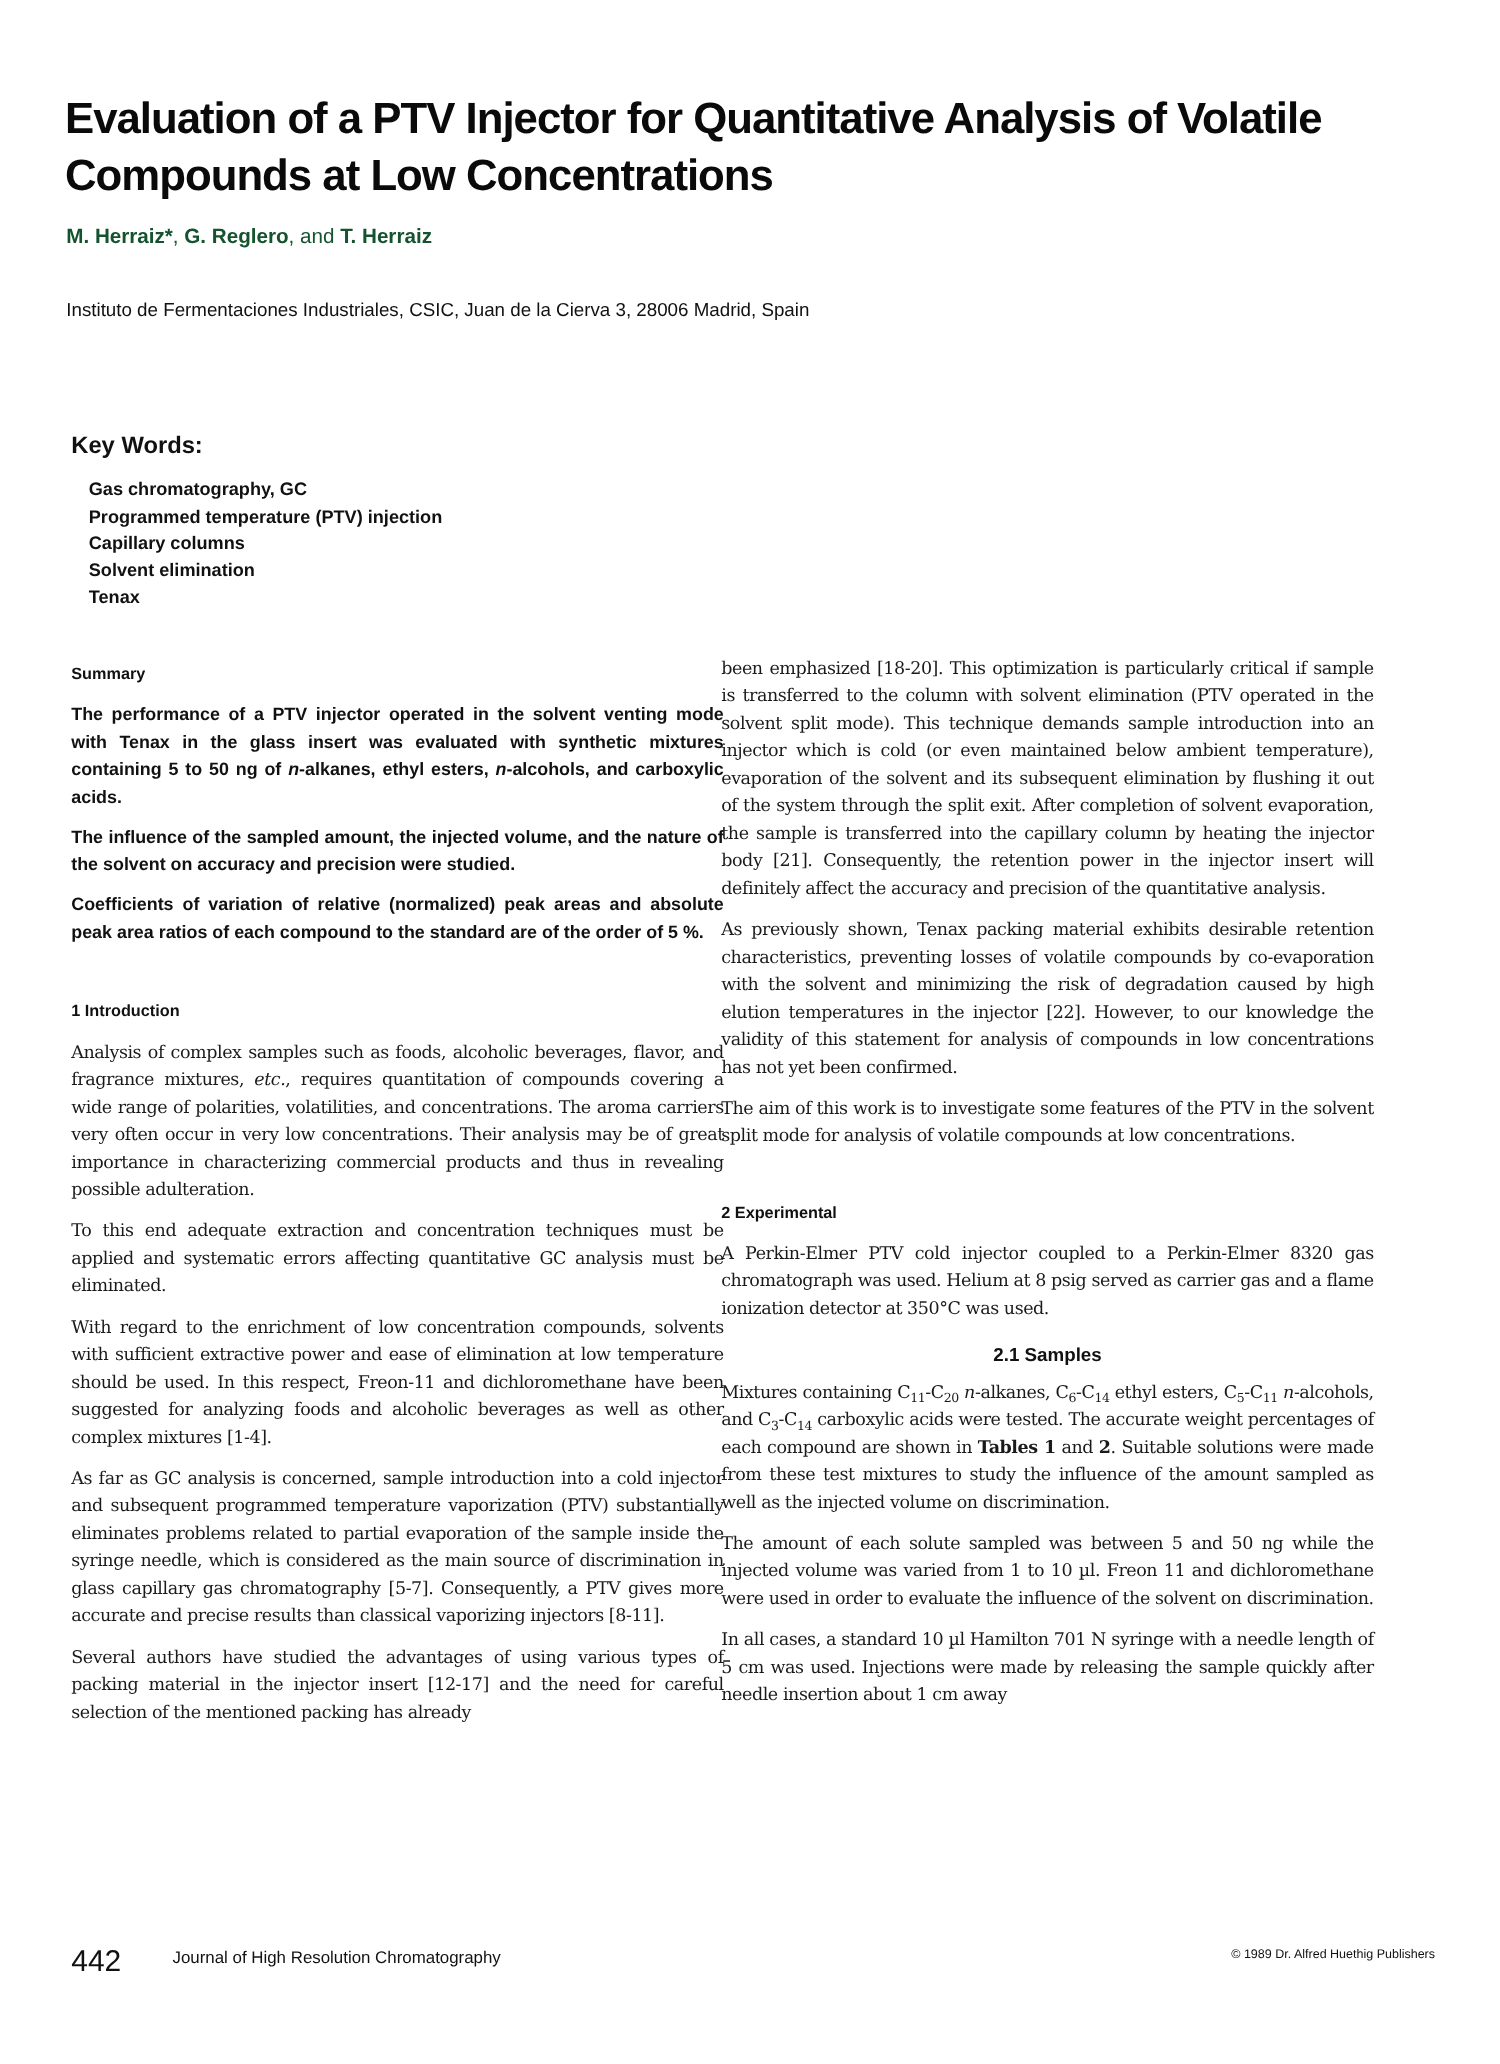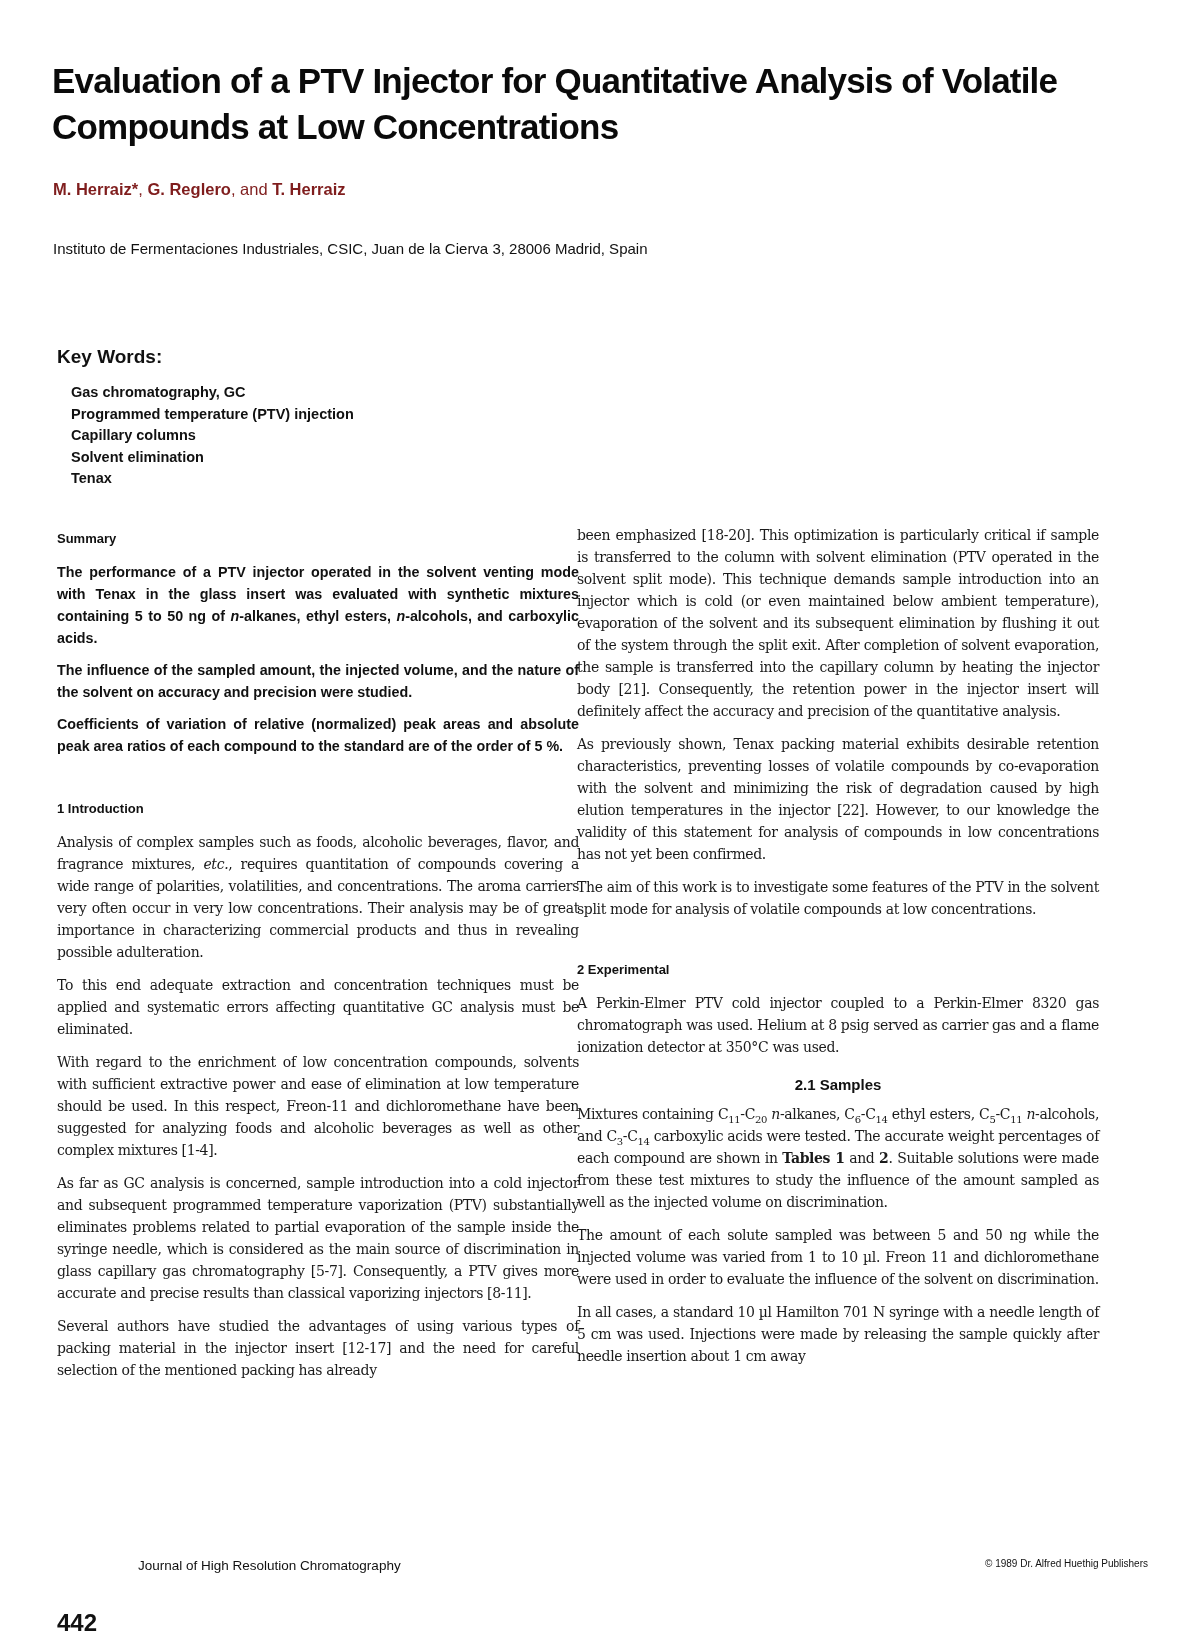--- a/index.html
+++ b/index.html
@@ -1,22 +1,22 @@
 <!DOCTYPE html>
 <html><head>
 <meta charset="utf-8">
 <style>
   html, body { margin: 0; padding: 0; background: #ffffff; }
   body { width: 1200px; height: 1651px; position: relative; overflow: hidden; color: #111; }
 
-  #title { position: absolute; left: 52px; top: 58px; width: 1080px; margin: 0;
+  #title { position: absolute; left: 52px; top: 72px; width: 1080px; margin: 0;
     font-family: "Liberation Sans", sans-serif; font-weight: bold; font-size: 35px;
     line-height: 46px; letter-spacing: -0.8px; color: #0a0a0a; }
   #authors { position: absolute; left: 53px; top: 180px; margin: 0;
-    font-family: "Liberation Sans", sans-serif; font-size: 16.5px; color: #7f1d1d; }
+    font-family: "Liberation Sans", sans-serif; font-size: 16.5px; color: #14532d; }
   #authors b { font-weight: bold; }
   #affiliation { position: absolute; left: 53px; top: 240px; margin: 0;
     font-family: "Liberation Sans", sans-serif; font-size: 15px; color: #111; }
 
   #keywords { position: absolute; left: 57px; top: 346px; width: 500px; }
   #keywords h2 { margin: 0 0 12px 0; font-family: "Liberation Sans", sans-serif;
     font-size: 19px; font-weight: bold; }
   #keywords ul { list-style: none; padding: 0; margin: 14px; }
   #keywords li { font-family: "Liberation Sans", sans-serif; font-weight: bold;
     font-size: 14.5px; line-height: 21.5px; }
@@ -32,22 +32,22 @@
 
   p.abstract { margin: 0 0 10px 0; font-family: "Liberation Sans", sans-serif;
     font-weight: bold; font-size: 14.3px; line-height: 22px; text-align: justify; }
   p.body { margin: 0 0 11px 0; font-family: "DejaVu Serif", serif; font-size: 14px;
     line-height: 22px; text-align: justify; color: #1a1a1a; letter-spacing: -0.35px;
     hyphens: auto; }
   sub { font-size: 10px; line-height: 0; }
   .ital { font-style: italic; }
   .strong { font-weight: bold; }
 
-  #footer-page { position: absolute; left: 57px; top: 1609px; margin: 0;
-    font-family: "Liberation Sans", sans-serif; font-weight: bold; font-size: 24px; }
+  #footer-page { position: absolute; left: 57px; top: 1556px; margin: 0;
+    font-family: "Liberation Sans", sans-serif; font-weight: normal; font-size: 24px; }
   #footer-journal { position: absolute; left: 138px; top: 1558px; margin: 0;
     font-family: "Liberation Sans", sans-serif; font-size: 13.5px; }
   #footer-copy { position: absolute; right: 52px; top: 1558px; margin: 0;
     font-family: "Liberation Sans", sans-serif; font-size: 10px; }
 </style>
 </head>
 <body>
 
 <h1 id="title">Evaluation of a PTV Injector for Quantitative Analysis of Volatile Compounds at Low Concentrations</h1>
 

